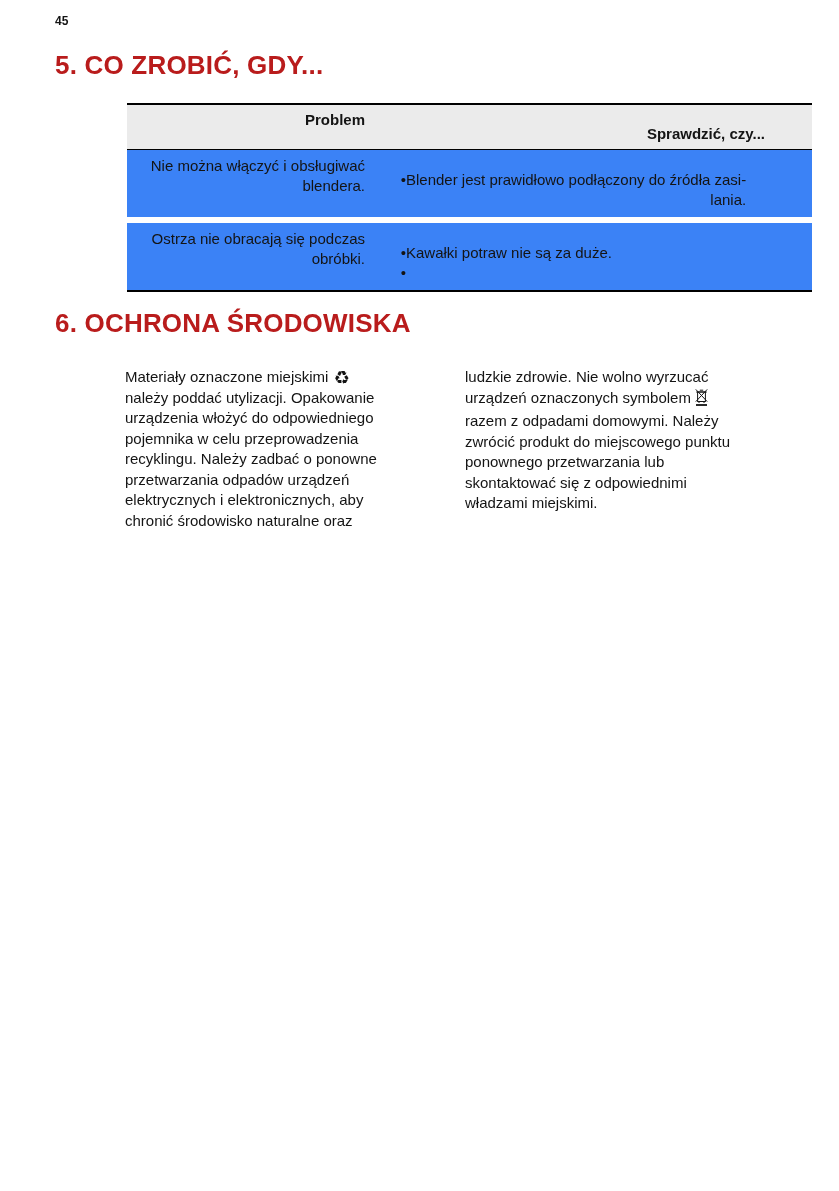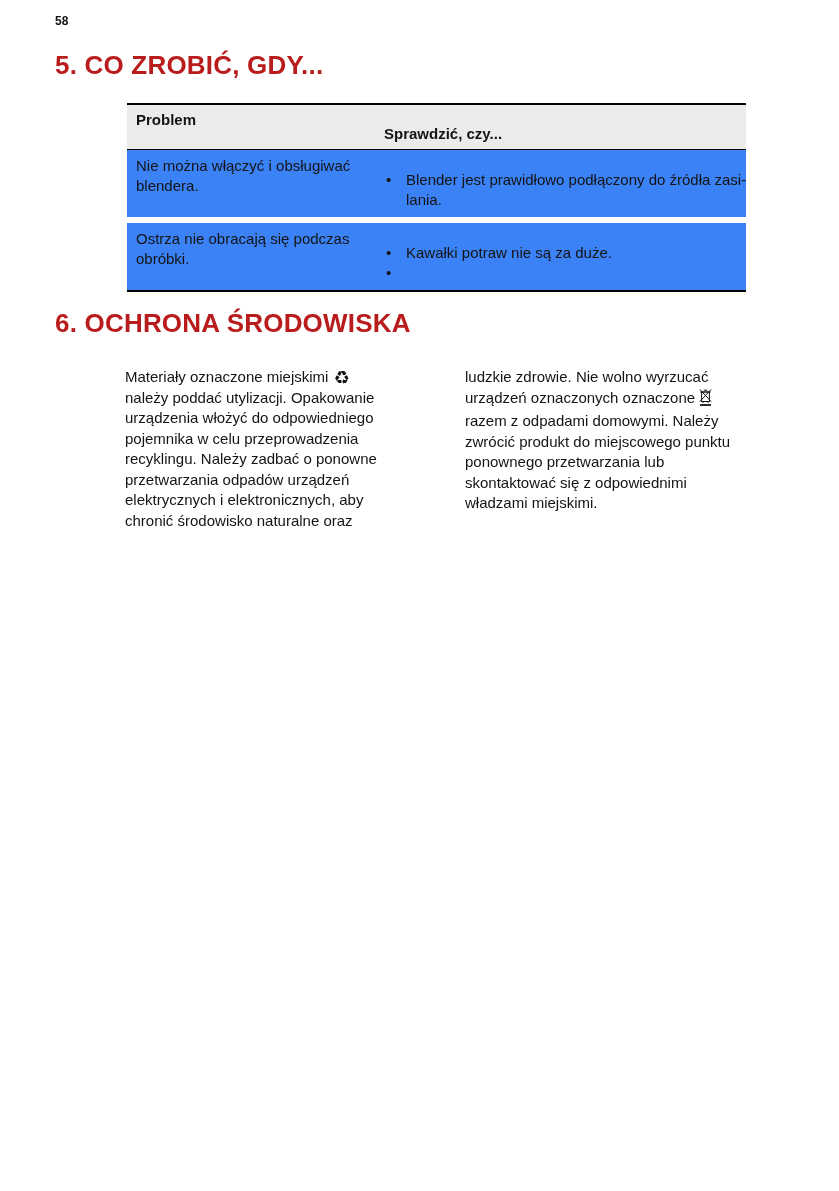--- a/index.html
+++ b/index.html
@@ -8,23 +8,24 @@
     font-family:"Liberation Sans",sans-serif;color:#141414;overflow:hidden;
   }
   .content{padding:14px 64px 0 55px;box-sizing:border-box;}
   .page-num{font-size:12px;font-weight:700;}
   h1.sec{font-size:26px;font-weight:700;margin:0;color:#b91c1c;letter-spacing:.2px;}
   #sec5-title{margin-top:22px;}
   #sec6-title{margin-top:16px;}
 
   
   .tbl{
-    margin-left:72px;margin-top:22px;width:619px;
+    margin-left:72px;margin-top:22px;width:685px;
     border-top:2px solid #000;border-bottom:2px solid #000;
     font-size:15px;
+    text-align:right;
   }
   .thead{display:flex;background:#ebebeb;border-bottom:1px solid #000;font-weight:700;}
   .trow{display:flex;background:#3b82f6;}
   .trow + .trow{margin-top:6px;}
   .cell-l{width:248px;flex:0 0 248px;box-sizing:border-box;padding:6px 10px 7px 9px;}
   .cell-r{width:400px;flex:0 0 400px;box-sizing:border-box;padding:20px 10px 7px 9px;}
   .tline{display:block;line-height:20px;white-space:nowrap;}
   .check-item{display:flex;}
   .bullet{flex:0 0 22px;width:22px;line-height:20px;padding-left:2px;box-sizing:border-box;}
   .check-text{display:block;}
@@ -35,21 +36,21 @@
   .col-right{width:320px;flex:0 0 320px;}
   .line{line-height:20.5px;white-space:nowrap;}
   .recy{font-size:18px;line-height:1;margin-left:5px;vertical-align:-2px;font-family:"DejaVu Sans",sans-serif;}
   .weee{display:inline-block;margin-left:4px;vertical-align:-3px;}
 </style>
 </head>
 <body>
 
 <div class="content">
 
-  <div class="page-num">58</div>
+  <div class="page-num">45</div>
 
   <h1 class="sec" id="sec5-title">5. CO ZROBIĆ, GDY...</h1>
 
   <div class="tbl">
     <div class="thead">
       <div class="cell-l">Problem</div>
       <div class="cell-r">Sprawdzić, czy...</div>
     </div>
 
     <div class="tbody">
@@ -101,21 +102,21 @@
       <div class="line"><span>pojemnika w celu przeprowadzenia</span></div>
       <div class="line"><span>recyklingu. Należy zadbać o ponowne</span></div>
       <div class="line"><span>przetwarzania odpadów urządzeń</span></div>
       <div class="line"><span>elektrycznych i elektronicznych, aby</span></div>
       <div class="line"><span>chronić środowisko naturalne oraz</span></div>
     </div>
 
     <div class="col-right">
       <div class="line"><span>ludzkie zdrowie. Nie wolno wyrzucać</span></div>
       <div class="line">
-        <span>urządzeń oznaczonych oznaczone</span><span class="weee"><svg width="13" height="18" viewBox="0 0 13 18" xmlns="http://www.w3.org/2000/svg">
+        <span>urządzeń oznaczonych symbolem</span><span class="weee"><svg width="13" height="18" viewBox="0 0 13 18" xmlns="http://www.w3.org/2000/svg">
               <g fill="none" stroke="#141414" stroke-width="1">
                 <rect x="2.6" y="4" width="7.8" height="9.5"></rect>
                 <line x1="1.2" y1="4" x2="11.8" y2="4"></line>
                 <line x1="4.8" y1="2.2" x2="8.2" y2="2.2"></line>
                 <line x1="4" y1="13.5" x2="4" y2="15"></line>
                 <line x1="9" y1="13.5" x2="9" y2="15"></line>
                 <line x1="0.8" y1="1.4" x2="12.2" y2="13.6"></line>
                 <line x1="12.2" y1="1.4" x2="0.8" y2="13.6"></line>
                 <line x1="1" y1="17" x2="12" y2="17" stroke-width="1.8"></line>
               </g>

